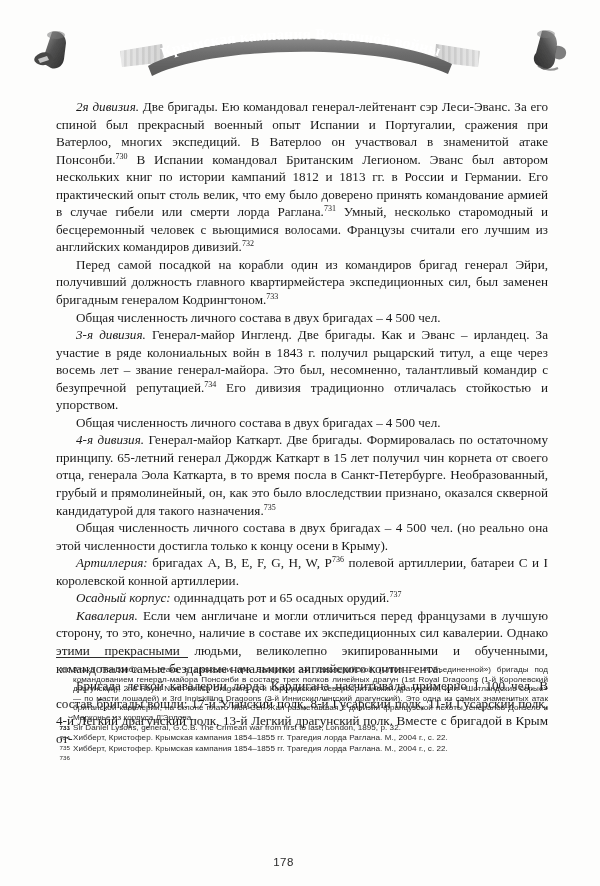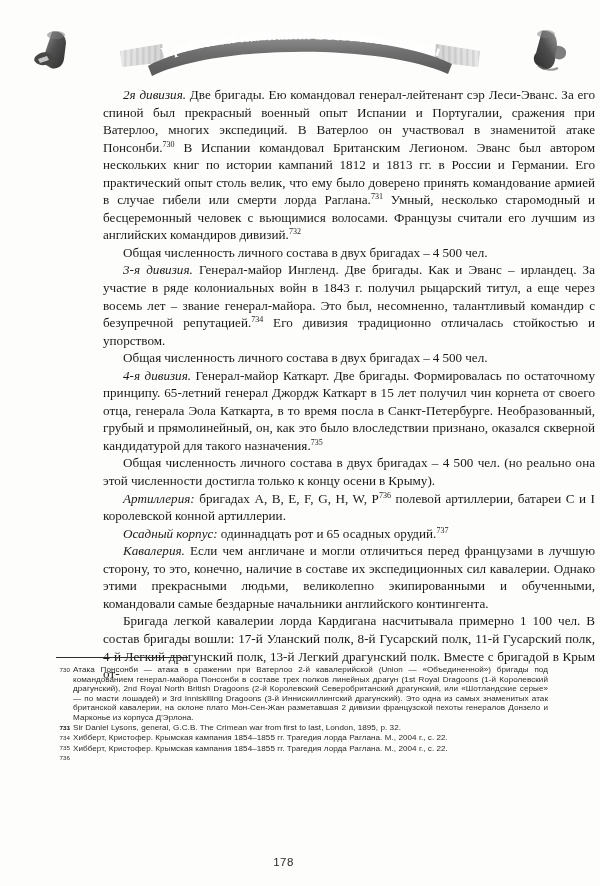--- a/index.html
+++ b/index.html
@@ -48,23 +48,22 @@
     top: 0px;
     width: 364px;
     height: 58px;
   }
   .banner-svg { display: block; }
 
   
   .content {
     position: absolute;
     left: 56px;
-    top: 86px;
+    top: 98px;
     width: 492px;
-    margin-left: 47px;
   }
   p.body {
     margin: 0;
     font-size: 13.15px;
     line-height: 17.55px;
     text-align: justify;
     text-indent: 20px;
     -webkit-hyphens: manual;
     hyphens: manual;
     word-spacing: -0.2px;
@@ -213,20 +212,21 @@
           <ellipse cx="28" cy="8" rx="9" ry="4" fill="#6b6b6b" opacity="0.5"></ellipse>
         </g>
       </svg>
     </div>
   </div>
 
   <div class="content">
 
     <p class="body"><span class="it">2я дивизия.</span><span> Две бригады. Ею командовал генерал-лейтенант сэр Леси-Эванс. За его спиной был прекрасный военный опыт Испании и Португалии, сражения при Ватерлоо, многих экспедиций. В Ватерлоо он участвовал в знаменитой атаке Понсонби.</span><sup class="fn">730</sup><span> В Испании командовал Британским Легионом. Эванс был автором нескольких книг по истории кампаний 1812 и 1813 гг. в России и Германии. Его практический опыт столь велик, что ему было доверено принять командование армией в случае гибели или смерти лорда Раглана.</span><sup class="fn">731</sup><span> Умный, несколько старомодный и бесцеремонный человек с вьющимися волосами. Французы считали его лучшим из английских командиров дивизий.</span><sup class="fn">732</sup></p>
 
+    <p class="body"><span>Перед самой посадкой на корабли один из командиров бригад генерал Эйри, получивший должность главного квартирмейстера экспедиционных сил, был заменен бригадным генералом Кодрингтоном.</span><sup class="fn">733</sup></p>
 
     <p class="body"><span>Общая численность личного состава в двух бригадах – 4 500 чел.</span></p>
 
     <p class="body"><span class="it">3-я дивизия.</span><span> Генерал-майор Ингленд. Две бригады. Как и Эванс – ирландец. За участие в ряде колониальных войн в 1843 г. получил рыцарский титул, а еще через восемь лет – звание генерал-майора. Это был, несомненно, талантливый командир с безупречной репутацией.</span><sup class="fn">734</sup><span> Его дивизия традиционно отличалась стойкостью и упорством.</span></p>
 
     <p class="body"><span>Общая численность личного состава в двух бригадах – 4 500 чел.</span></p>
 
     <p class="body"><span class="it">4-я дивизия.</span><span> Генерал-майор Каткарт. Две бригады. Формировалась по остаточному принципу. 65-летний генерал Джордж Каткарт в 15 лет получил чин корнета от своего отца, генерала Эола Каткарта, в то время посла в Санкт-Петербурге. Необразованный, грубый и прямолинейный, он, как это было влоследствии признано, оказался скверной кандидатурой для такого назначения.</span><sup class="fn">735</sup></p>
 
     <p class="body"><span>Общая численность личного состава в двух бригадах – 4 500 чел. (но реально она этой численности достигла только к концу осени в Крыму).</span></p>

